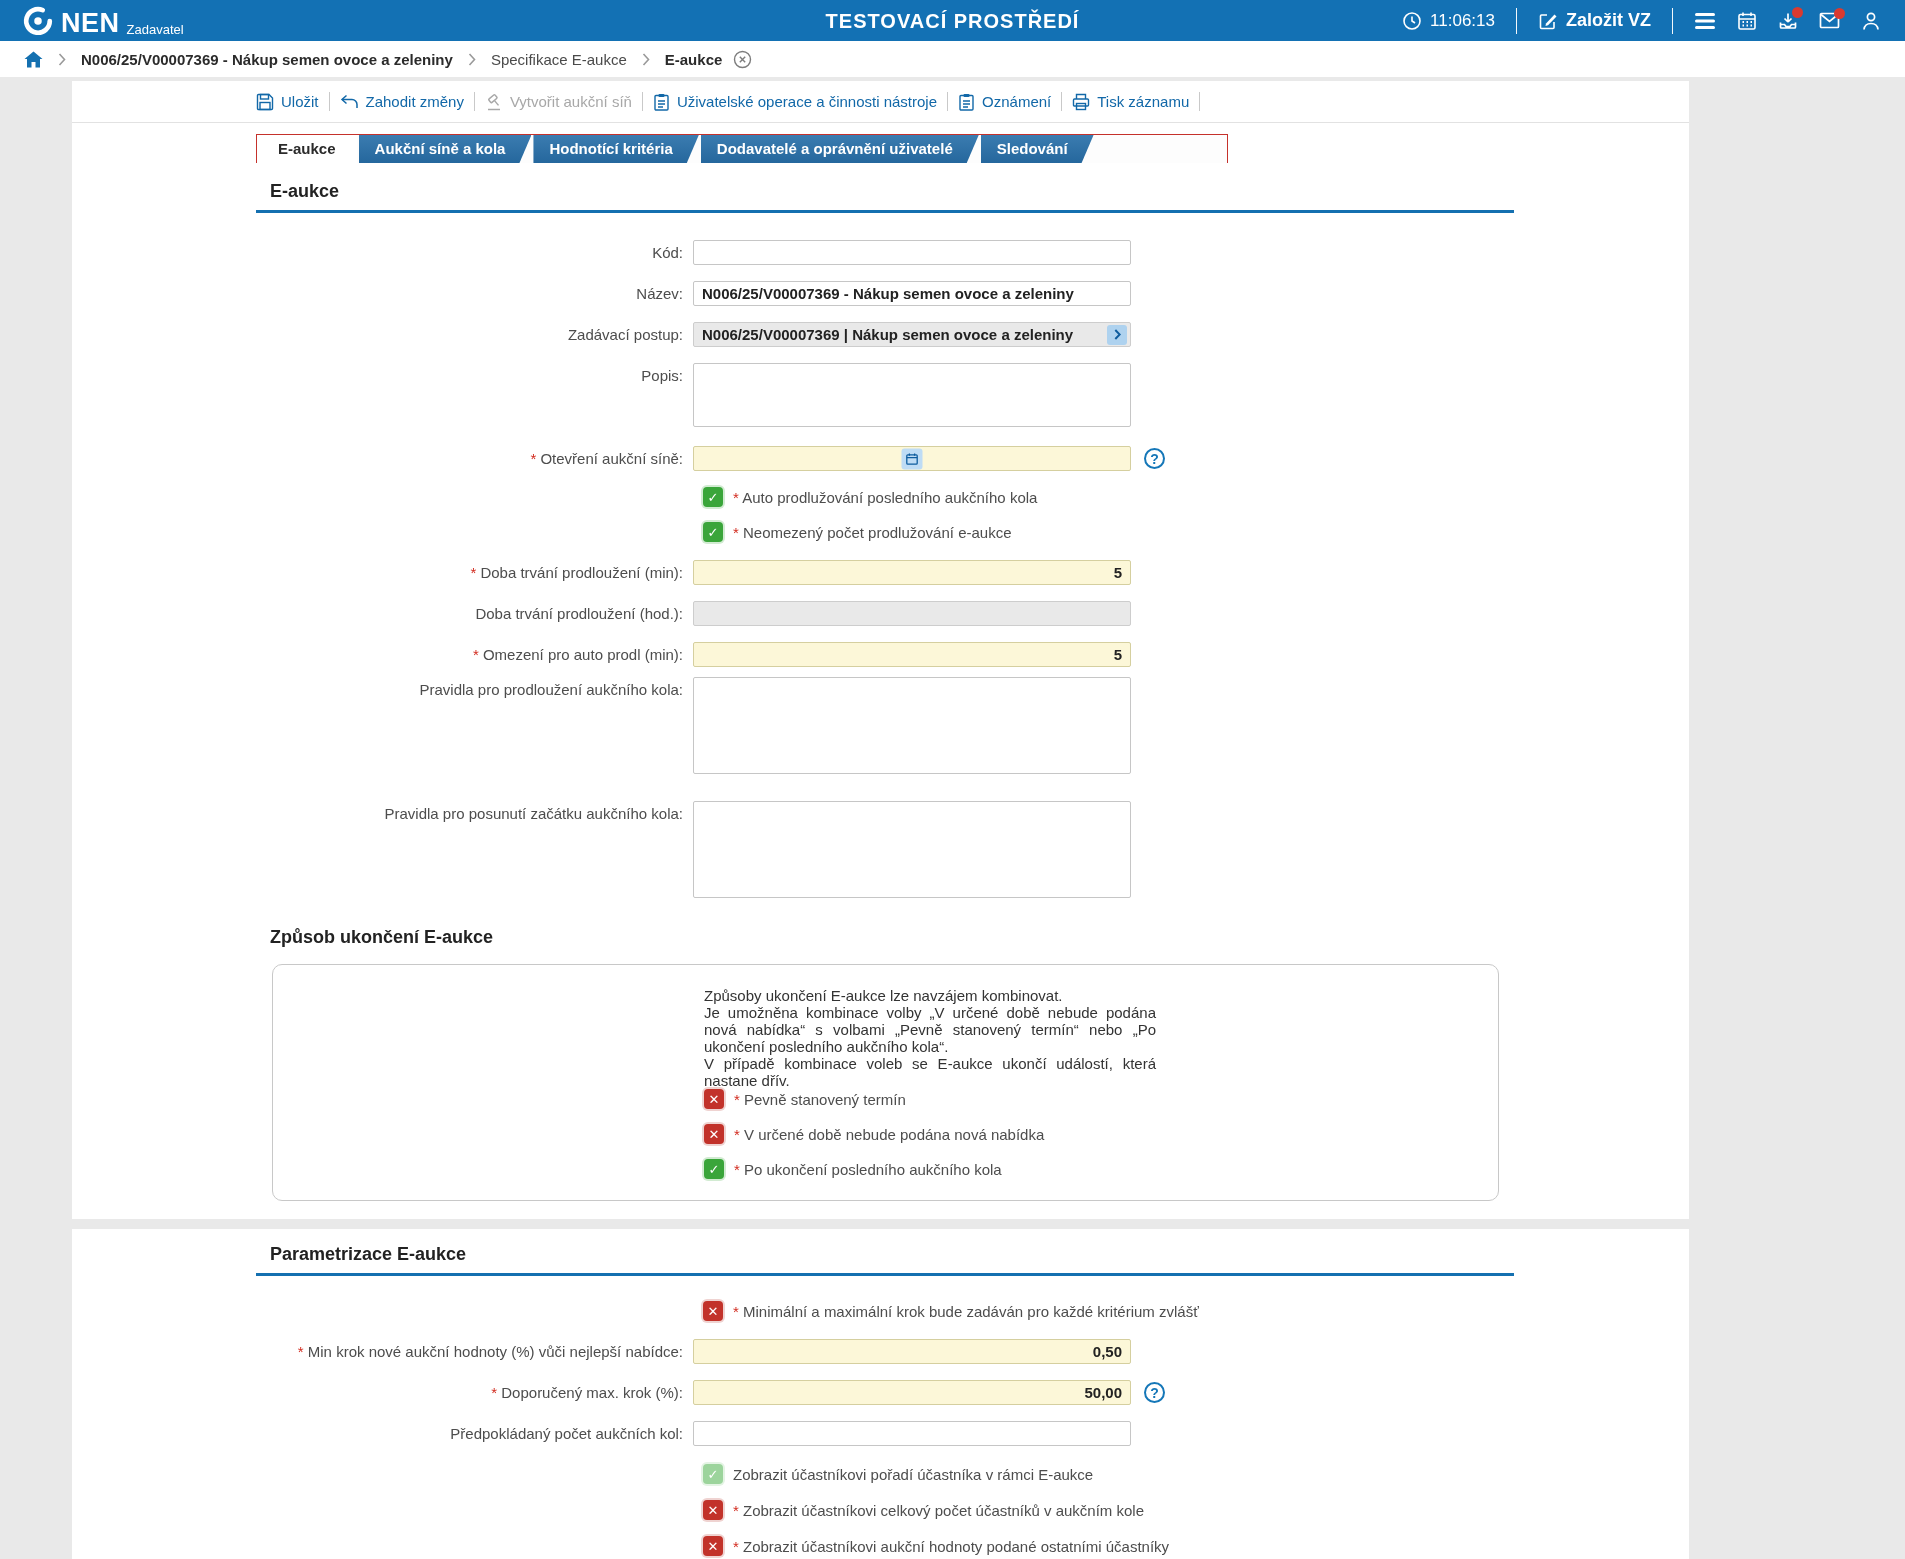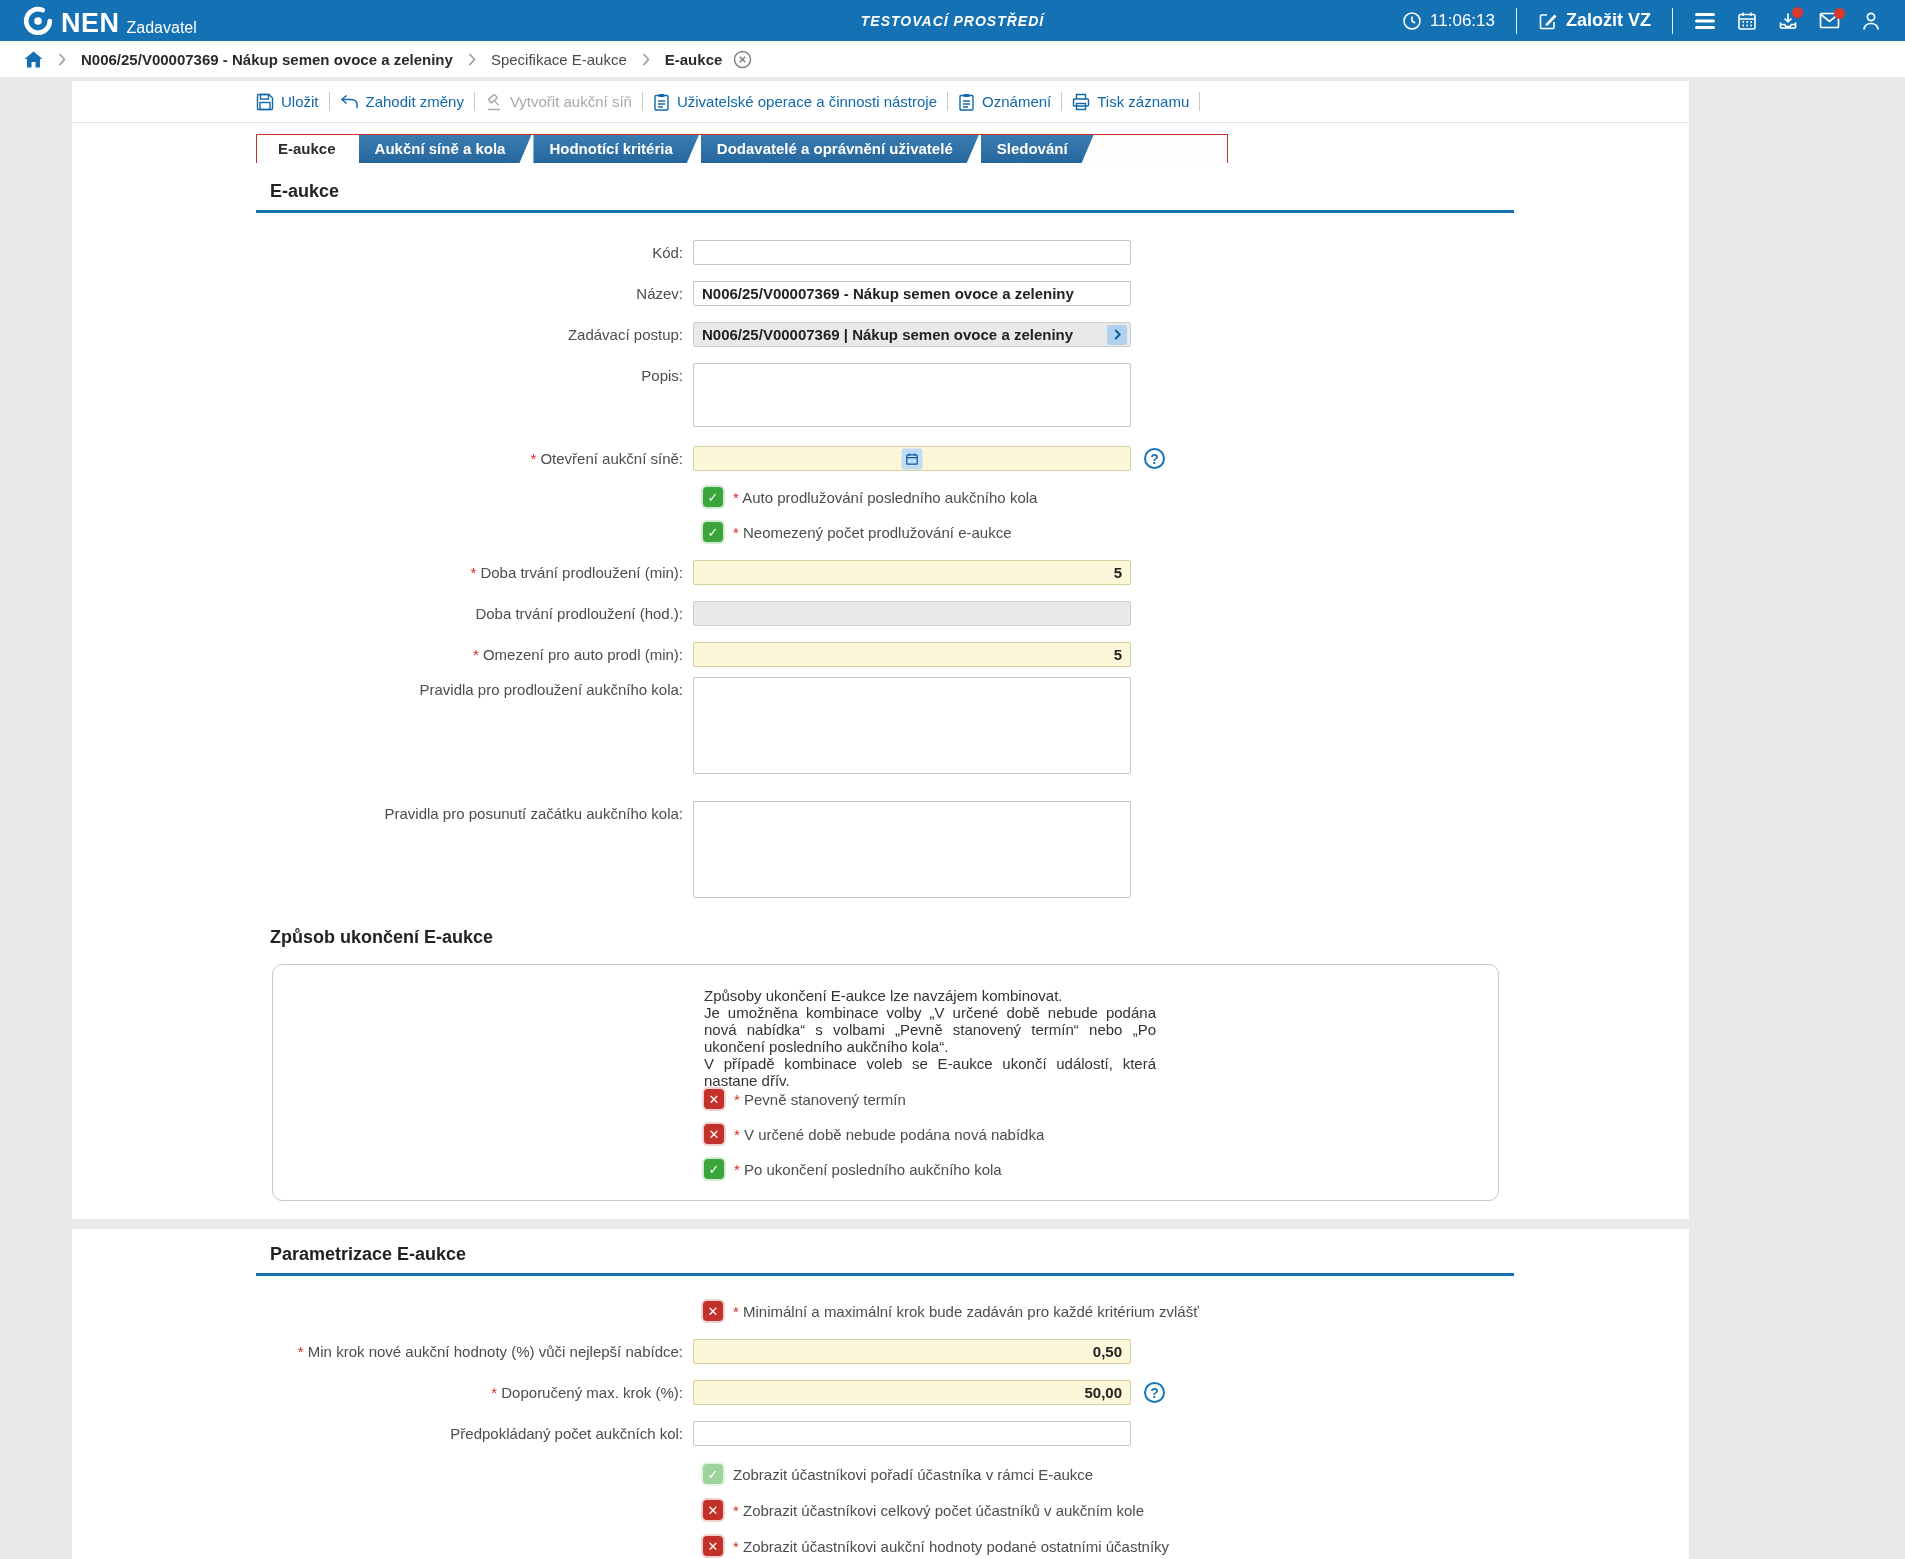--- a/index.html
+++ b/index.html
@@ -12,24 +12,24 @@
   }
   svg { display:block; }
 
   
   .header {
     position:relative; height:41px; background:#1371b4; color:#fff;
     display:flex; align-items:center; padding:0 24px 0 22px;justify-content:center;
   }
   .brand { display:flex; align-items:flex-end; gap:7px; }
   .brand-name { font-size:27px; font-weight:bold; letter-spacing:.5px; line-height:1; }
-  .brand-sub { font-size:16px; line-height:1; padding-bottom:1px; }
+  .brand-sub { font-size:13px; line-height:1; padding-bottom:1px; }
   .env-title {
     position:absolute; left:50%; top:50%; transform:translate(-50%,-50%);
-    font-size:14px; font-weight:bold; letter-spacing:1px; white-space:nowrap;font-style:italic;
+    font-size:20px; font-weight:bold; letter-spacing:1px; white-space:nowrap;
   }
   .header-right { margin-left:auto; display:flex; align-items:center; gap:21px; }
   .hsep { width:1px; height:26px; background:rgba(255,255,255,.95); }
   .h-time { display:flex; align-items:center; gap:8px; font-size:17px; }
   .h-create { display:flex; align-items:center; gap:8px; font-size:18px; font-weight:bold; cursor:pointer; }
   .icon-dot { position:relative; display:inline-block; }
   .icon-dot::after {
     content:""; position:absolute; top:-4px; right:-5px;
     width:11px; height:11px; border-radius:50%; background:#d93a30;
   }

